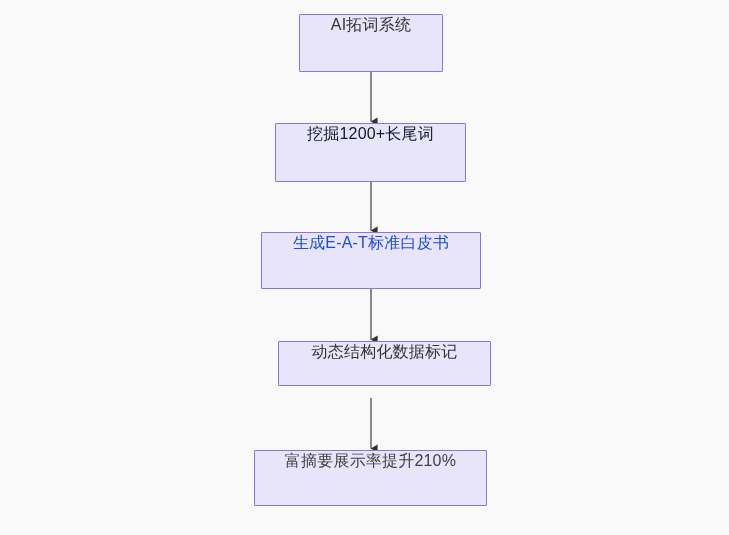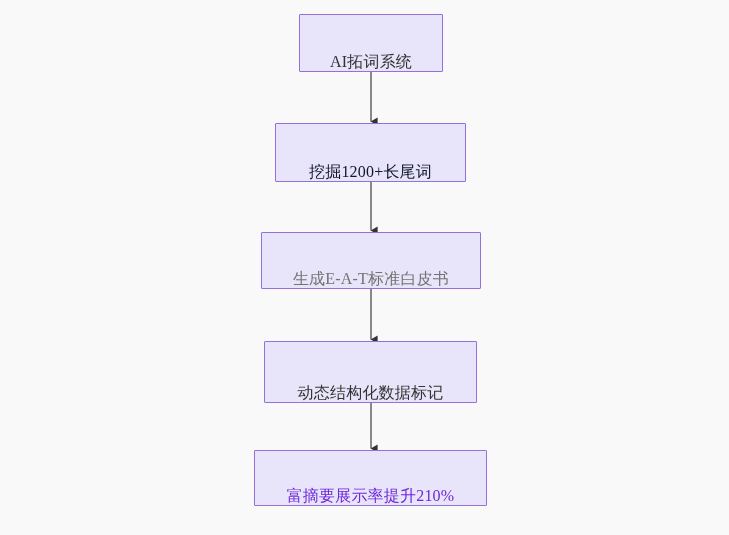--- a/index.html
+++ b/index.html
@@ -18,28 +18,27 @@
     width: 729px;
     height: 535px;
   }
   .node {
     position: absolute;
     box-sizing: border-box;
     background: #e8e4fa;
     border: 1px solid #9370db;
     border-radius: 1px;
     display: flex;
-    align-items: flex-end;
+    align-items: flex-start;
     justify-content: center;
     color: #333333;
     font-size: 16px;
     line-height: 1.2;
     letter-spacing: 0.2px;
     white-space: nowrap;
-    font-family: Liberation Serif, serif;
   }
   .node-label {
     display: block;
   }
   .edge {
     position: absolute;
     left: 0;
     top: 0;
     width: 729px;
     height: 535px;
@@ -65,25 +64,25 @@
   </svg>
 
   <div class="node" id="node-1" style="left: 299px; top: 14px; width: 144px; height: 58px; background: rgb(232, 228, 250); border-color: rgb(147, 112, 219); color: rgb(51, 51, 51);">
     <span class="node-label">AI拓词系统</span>
   </div>
 
   <div class="node" id="node-2" style="left: 275px; top: 123px; width: 191px; height: 59px; background: rgb(232, 228, 250); border-color: rgb(147, 112, 219); color: #0f172a;">
     <span class="node-label">挖掘1200+长尾词</span>
   </div>
 
-  <div class="node" id="node-3" style="left: 261px; top: 232px; width: 220px; height: 57px; background: rgb(232, 228, 250); border-color: rgb(147, 112, 219); color: #737373;">
+  <div class="node" id="node-3" style="left: 261px; top: 232px; width: 220px; height: 57px; background: rgb(232, 228, 250); border-color: rgb(147, 112, 219); color: #1d4ed8;">
     <span class="node-label">生成E-A-T标准白皮书</span>
   </div>
 
-  <div class="node" id="node-4" style="left: 264px; top: 341px; width: 213px; height: 62px; background: rgb(232, 228, 250); border-color: rgb(147, 112, 219); color: rgb(51, 51, 51);">
+  <div class="node" id="node-4" style="left: 278px; top: 341px; width: 213px; height: 45px; background: rgb(232, 228, 250); border-color: rgb(147, 112, 219); color: rgb(51, 51, 51);">
     <span class="node-label">动态结构化数据标记</span>
   </div>
 
-  <div class="node" id="node-5" style="left: 254px; top: 450px; width: 233px; height: 56px; background: rgb(232, 228, 250); border-color: rgb(147, 112, 219); color: #6d28d9;">
+  <div class="node" id="node-5" style="left: 254px; top: 450px; width: 233px; height: 56px; background: rgb(232, 228, 250); border-color: rgb(147, 112, 219); color: #404040;">
     <span class="node-label">富摘要展示率提升210%</span>
   </div>
 
 </div>
 
 </body></html>

